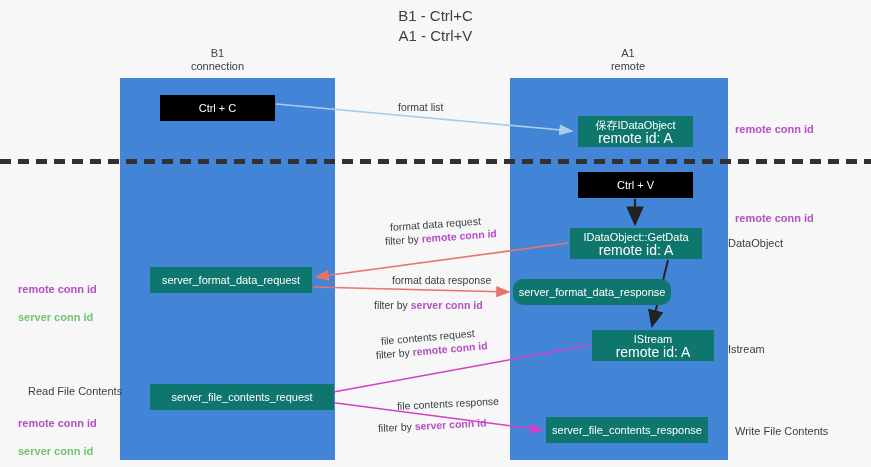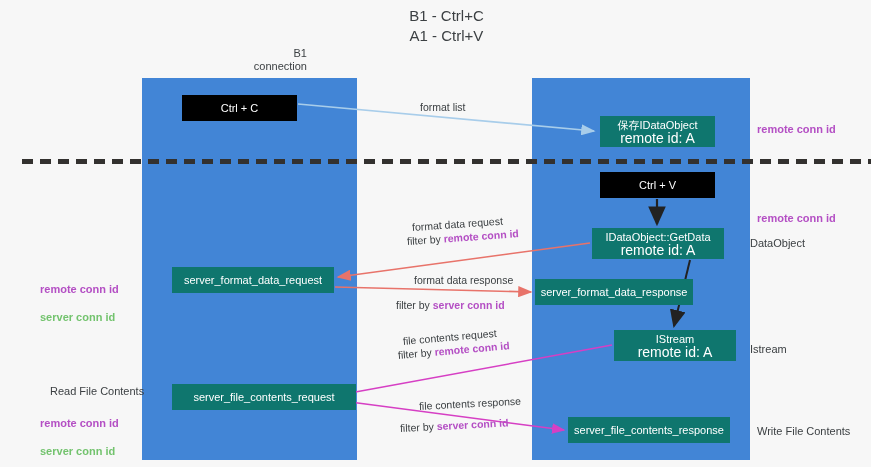--- a/index.html
+++ b/index.html
@@ -2,35 +2,35 @@
 <html><head>
 <meta charset="utf-8">
 <style>
   html,body{margin:0;padding:0;}
   body{
     width:871px;height:467px;position:relative;overflow:hidden;
     background:#f7f7f7;
     font-family:"Liberation Sans","DejaVu Sans",sans-serif;
     color:#3c4043;
   }
-  #stage{position:absolute;inset:0;margin-left:22px;}
+  #stage{position:absolute;inset:0;}
 
   
   .title{
     position:absolute;left:0;right:0;top:6px;
     text-align:center;font-size:15px;line-height:20px;color:#3c4043;
     white-space:pre-line;
   }
 
   
   .col-head{
     position:absolute;text-align:center;font-size:11px;line-height:13px;
     color:#3c4043;white-space:pre-line;
   }
-  .col-head.b1{left:150px;top:47px;width:135px;text-align:right;}
+  .col-head.b1{left:150px;top:47px;width:135px;}
   .col-head.a1{left:553px;top:47px;width:150px;}
 
   
   .lane{position:absolute;background:#4285d6;}
   .lane.left{left:120px;top:78px;width:215px;height:382px;}
   .lane.right{left:510px;top:78px;width:218px;height:382px;}
 
   
   .divider{
     position:absolute;left:0;top:159px;width:871px;height:5px;
@@ -45,21 +45,21 @@
   }
   .box.green{background:#000000;}
   .box.orange{background:#0f766e;}
   .box .l2{font-size:14px;}
 
   #box-ctrl-c{left:160px;top:95px;width:115px;height:26px;}
   #box-idataobject{left:578px;top:116px;width:115px;height:31px;}
   #box-ctrl-v{left:578px;top:172px;width:115px;height:26px;}
   #box-getdata{left:570px;top:228px;width:132px;height:31px;justify-content:flex-end;}
   #box-format-req{left:150px;top:267px;width:162px;height:26px;}
-  #box-format-resp{left:513px;top:279px;width:158px;height:26px;}
+  #box-format-resp{left:513px;top:279px;width:158px;height:26px;border-radius:10px;}
   #box-istream{left:592px;top:330px;width:122px;height:31px;}
   #box-file-req{left:150px;top:384px;width:184px;height:26px;}
   #box-file-resp{left:546px;top:417px;width:162px;height:26px;}
 
   
   .side{position:absolute;font-size:11px;line-height:14px;white-space:pre-line;}
   .side.purple{color:#b44fc4;font-weight:bold;}
   .side.plain{color:#3c4043;}
   .side.pair .p{color:#b44fc4;font-weight:bold;}
   .side.pair .g{color:#73c36e;font-weight:bold;}
@@ -95,20 +95,22 @@
 </head>
 <body>
 
 <div id="stage">
 
   <div class="title">B1 - Ctrl+C
 A1 - Ctrl+V</div>
 
   <div class="col-head b1">B1
 connection</div>
+  <div class="col-head a1">A1
+remote</div>
 
   <div class="lane left"></div>
   <div class="lane right"></div>
 
   <svg class="arrows" viewBox="0 0 871 467">
     <defs>
       <marker id="ah-blue" markerWidth="9" markerHeight="7" refX="8" refY="3.5" orient="auto">
         <path d="M0,0 L9,3.5 L0,7 z" fill="#a8cdea"></path>
       </marker>
       <marker id="ah-red" markerWidth="9" markerHeight="7" refX="8" refY="3.5" orient="auto">

